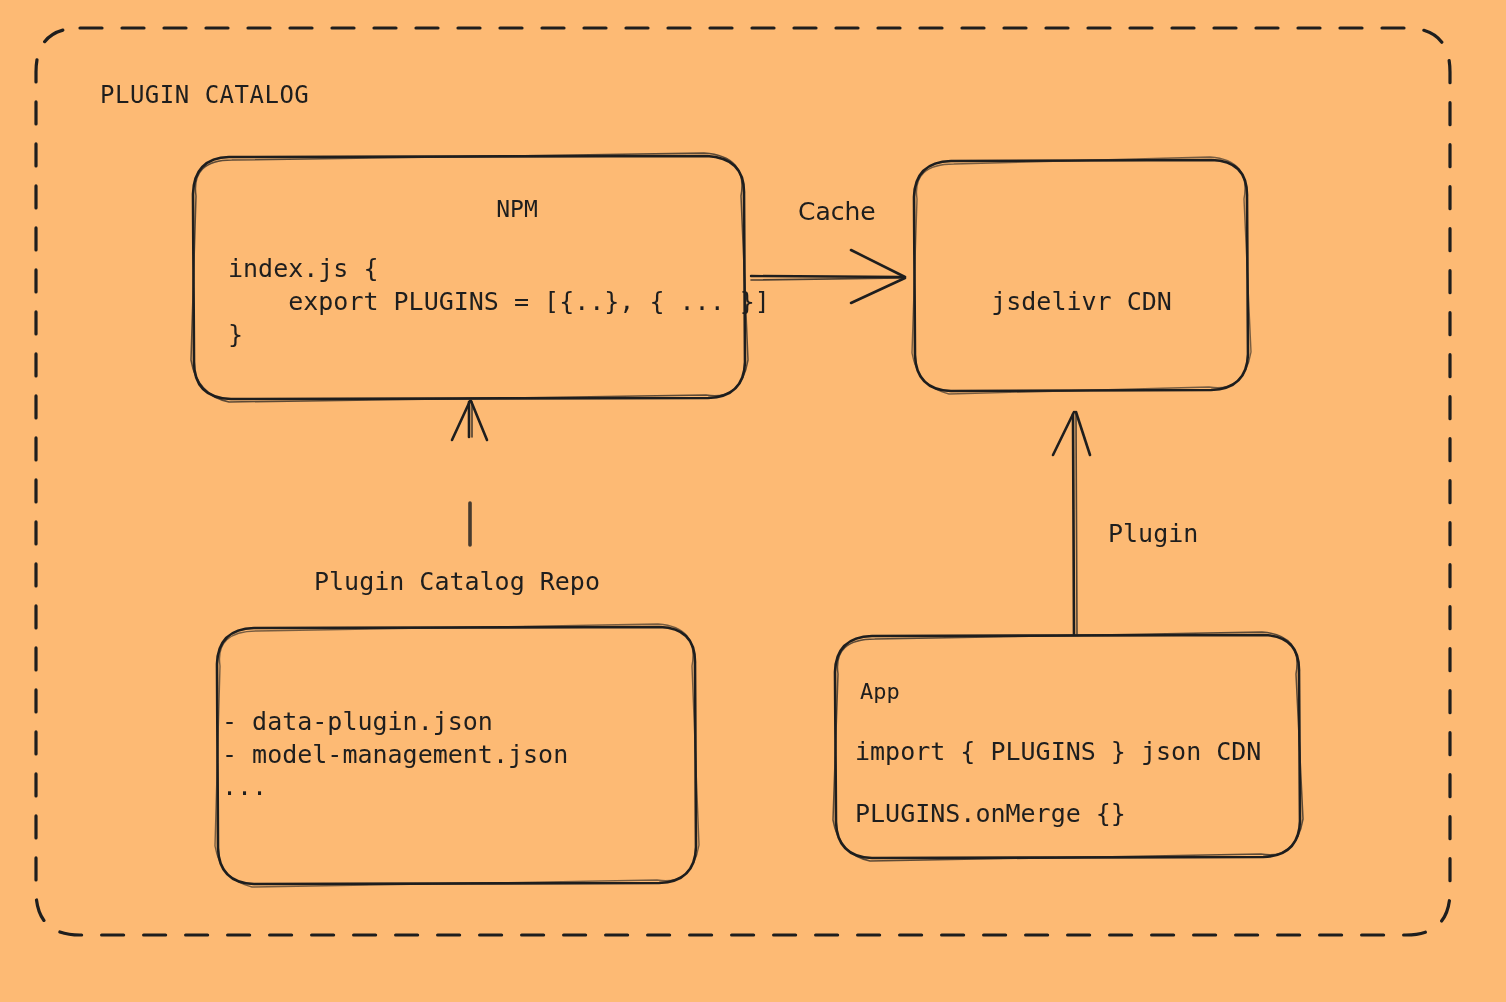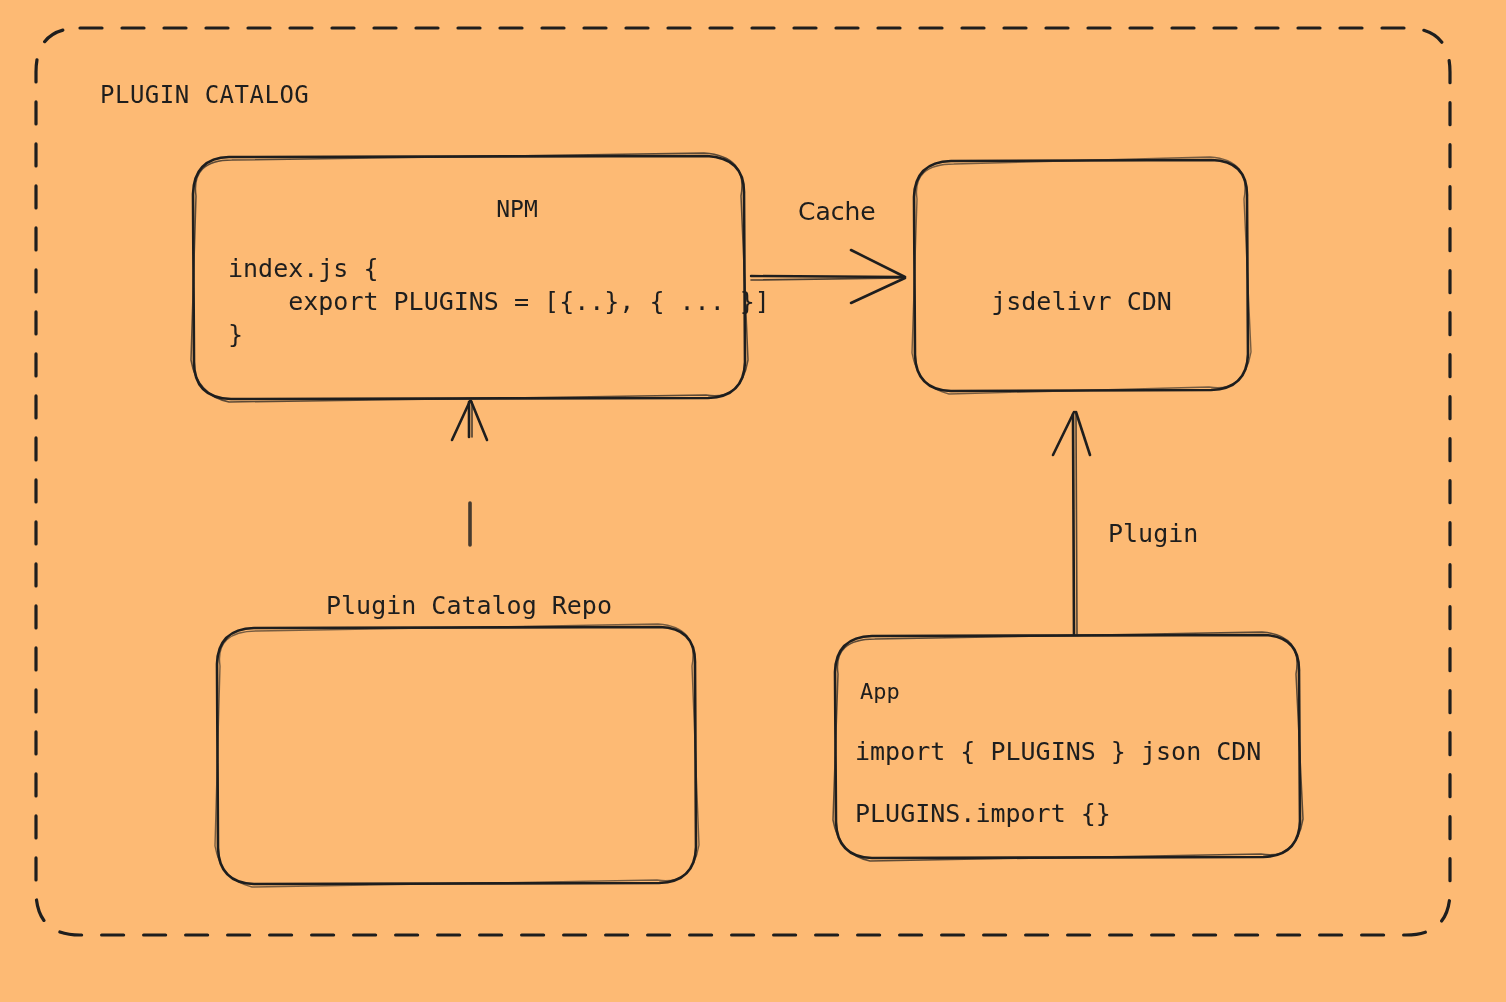--- a/index.html
+++ b/index.html
@@ -42,21 +42,21 @@
 
   #npm-title          { left: 193px;  top: 195px; width: 552px; font-size: 23px; padding-left: 48px; }
   #npm-code           { left: 228px;  top: 252px; font-size: 25px; line-height: 1.32; }
 
   #cdn-title          { left: 915px;  top: 262px; width: 333px; font-size: 25px; margin-top: 24px; }
 
   #cache-label        { left: 798px;  top: 196px; font-size: 25px; }
 
   #build-label        { left: 320px;  top: 446px; width: 300px; font-size: 24px; line-height: 1.32; }
 
-  #repo-caption       { left: 230px;  top: 566px; width: 478px; font-size: 25px; margin-top: 24px; }
+  #repo-caption       { left: 218px;  top: 566px; width: 478px; font-size: 25px; }
 
   #repo-list          { left: 222px;  top: 706px; font-size: 25px; line-height: 1.3; }
 
   #app-title          { left: 860px;  top: 678px; font-size: 22px; }
   #app-line-1         { left: 855px;  top: 736px; font-size: 25px; }
   #app-line-2         { left: 855px;  top: 798px; font-size: 25px; }
 
   #import-label       { left: 1108px; top: 518px; font-size: 25px; }
 </style>
 </head>
@@ -123,22 +123,25 @@
     export PLUGINS = [{..}, { ... }]
 }</div>
 
   <div class="txt ctr" id="cdn-title">jsdelivr CDN</div>
 
   <div class="txt sans" id="cache-label">Cache</div>
 
 
   <div class="txt ctr" id="repo-caption">Plugin Catalog Repo</div>
 
+  <div class="txt" id="repo-list">- data-plugin.json
+- model-management.json
+...</div>
 
   <div class="txt" id="app-title">App</div>
 
   <div class="txt" id="app-line-1">import { PLUGINS } json CDN</div>
 
-  <div class="txt" id="app-line-2">PLUGINS.import {}</div>
+  <div class="txt" id="app-line-2">PLUGINS.onMerge {}</div>
 
   <div class="txt" id="import-label">Plugin</div>
 
 </div>
 
 </body></html>

